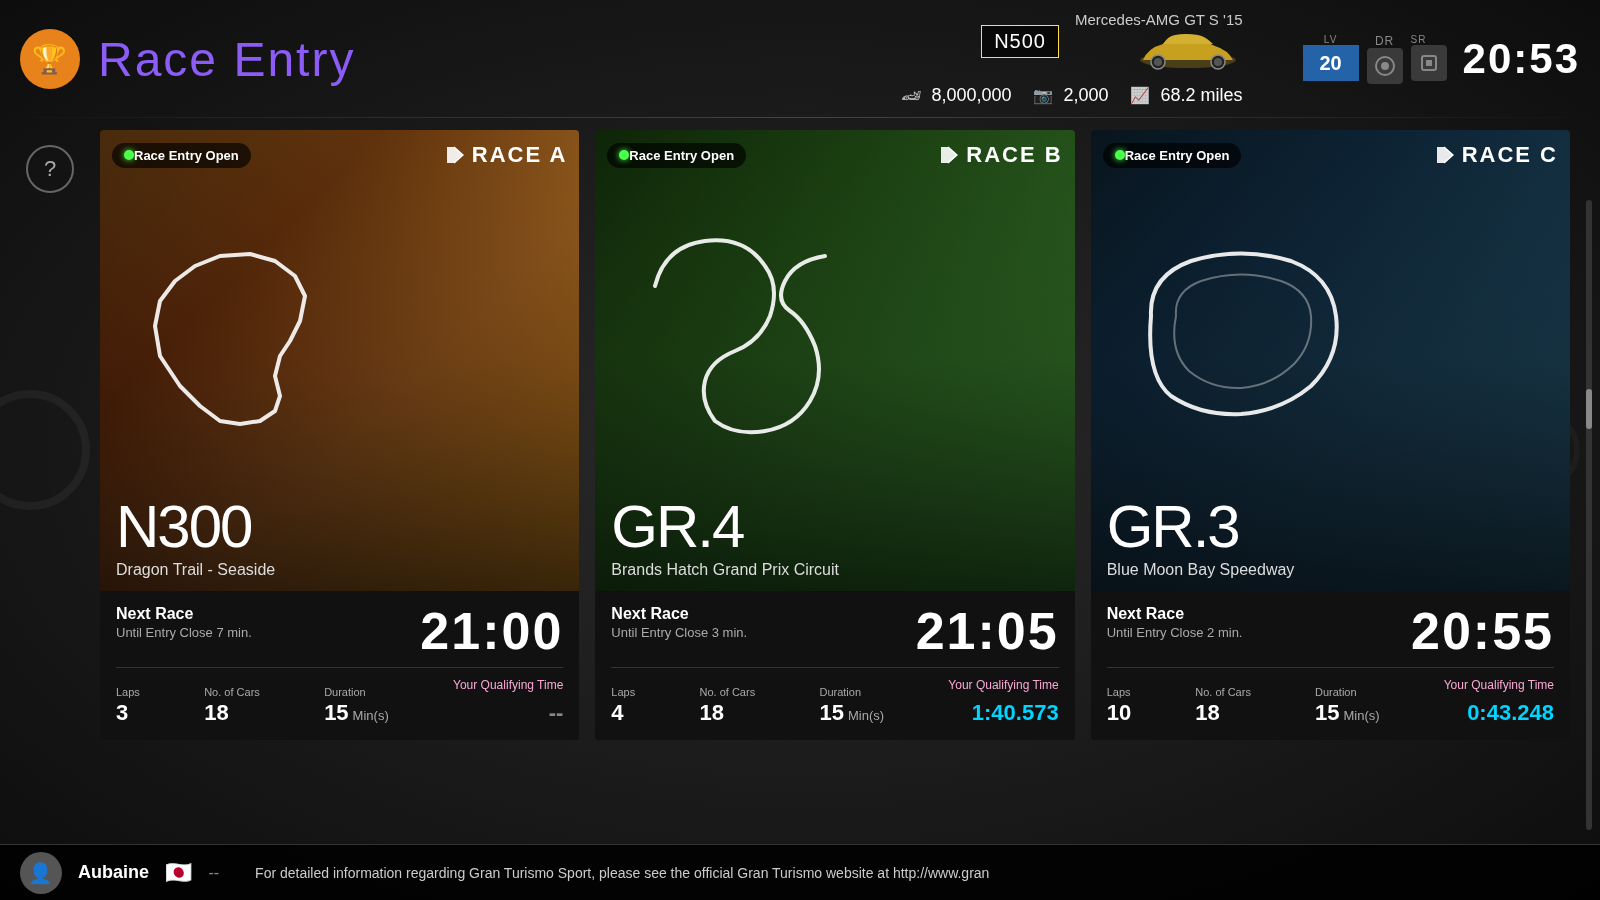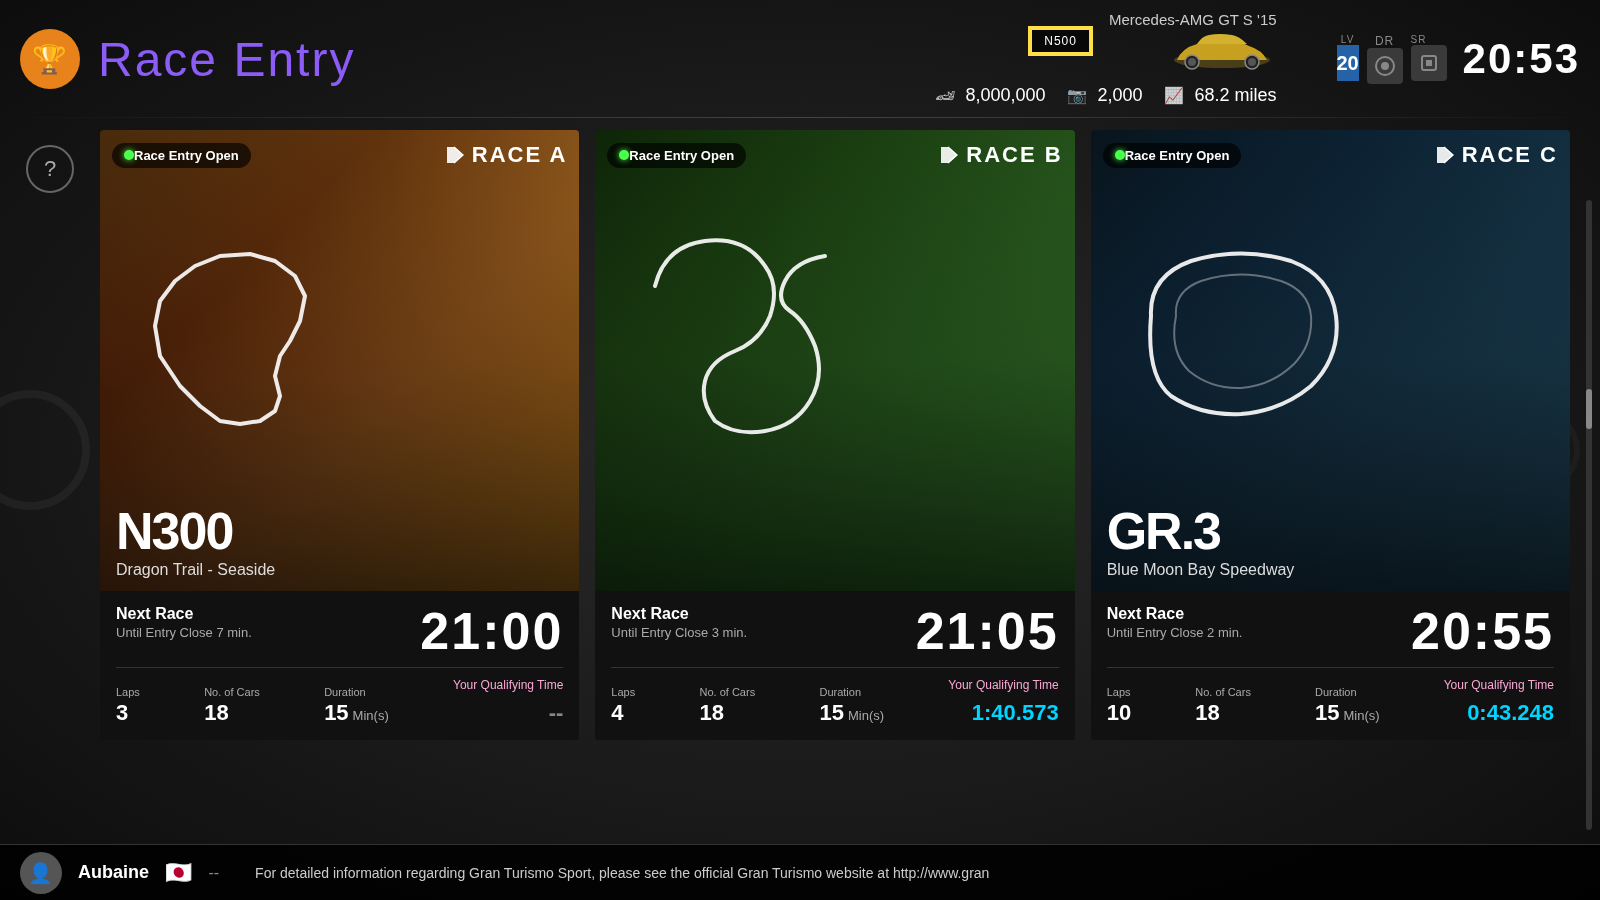--- a/index.html
+++ b/index.html
@@ -60,23 +60,23 @@
 
     .header-right {
       margin-left: auto;
       display: flex;
       align-items: center;
       gap: 16px;
     }
 
     .car-badge {
       background: rgba(0,0,0,0.6);
-      border: 4px solid #fde047;
+      border: 1px solid #fde047;
       padding: 4px 12px;
-      font-size: 12px;
+      font-size: 20px;
       letter-spacing: 1px;
     }
 
     .car-name {
       font-size: 15px;
       color: #ccc;
       margin-bottom: 4px;
     }
 
     .clock {
@@ -235,22 +235,22 @@
       opacity: 0.9;
     }
 
     .card-class-info {
       position: absolute;
       bottom: 12px;
       left: 16px;
     }
 
     .race-class {
-      font-size: 52px;
-      font-weight: 700;
+      font-size: 60px;
+      font-weight: 400;
       line-height: 1;
       letter-spacing: -2px;
     }
 
     .track-name {
       font-size: 16px;
       color: #ddd;
       margin-top: 4px;
     }
 
@@ -446,21 +446,21 @@
       left: 0;
       right: 0;
       height: 1px;
       background: linear-gradient(to right, transparent, #444, transparent);
     }
 
     .lv-num {
       font-size: 20px;
       font-weight: bold;
       background: #2563a8;
-      width: 22px;
+      width: 56px;
       height: 36px;
       display: flex;
       align-items: center;
       justify-content: center;
     }
 
     .dr-badge {
       width: 36px;
       height: 36px;
       background: #3a3a3a;
@@ -649,20 +649,24 @@
           <span>RACE B</span>
         </div>
       </div>
 
       <div class="track-svg-container">
         <svg width="260" height="220" viewBox="0 0 260 220" class="track-svg">
           <path d="M40,60 Q50,20 90,15 Q130,10 150,40 Q165,60 155,90 Q145,115 120,125 Q95,135 90,155 Q85,175 100,195 Q120,210 150,205 Q180,200 195,175 Q210,150 200,120 Q190,95 175,85 Q160,75 170,55 Q180,35 210,30" fill="none" stroke="white" stroke-width="4" stroke-linejoin="round" stroke-linecap="round"></path>
         </svg>
       </div>
 
+      <div class="card-class-info">
+        <div class="race-class">GR.4</div>
+        <div class="track-name">Brands Hatch Grand Prix Circuit</div>
+      </div>
     </div>
 
     <div class="card-bottom">
       <div class="next-race-row">
         <div>
           <div class="next-race-label">Next Race</div>
           <div class="until-entry">Until Entry Close 3 min.</div>
         </div>
         <div class="race-time">21:05</div>
       </div>

